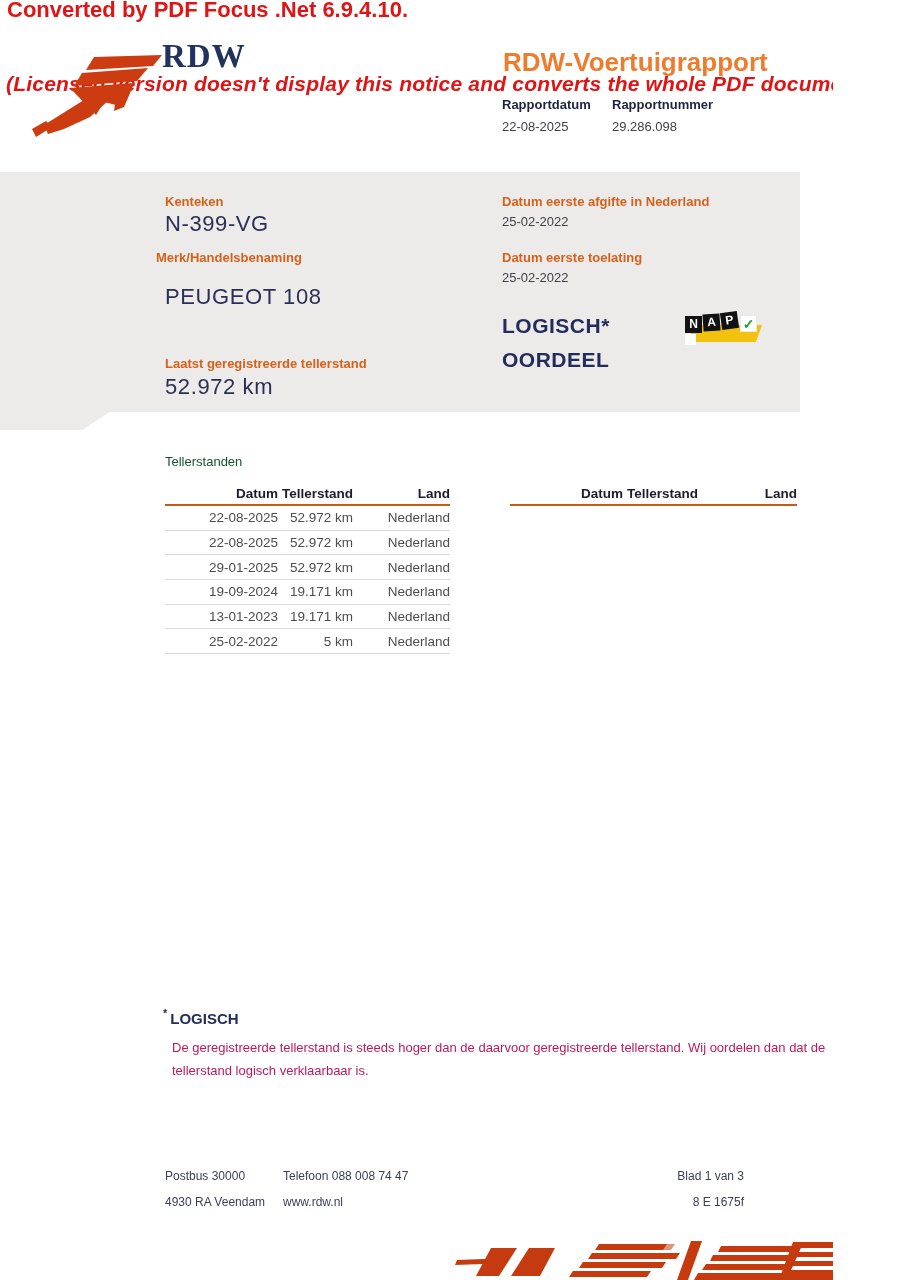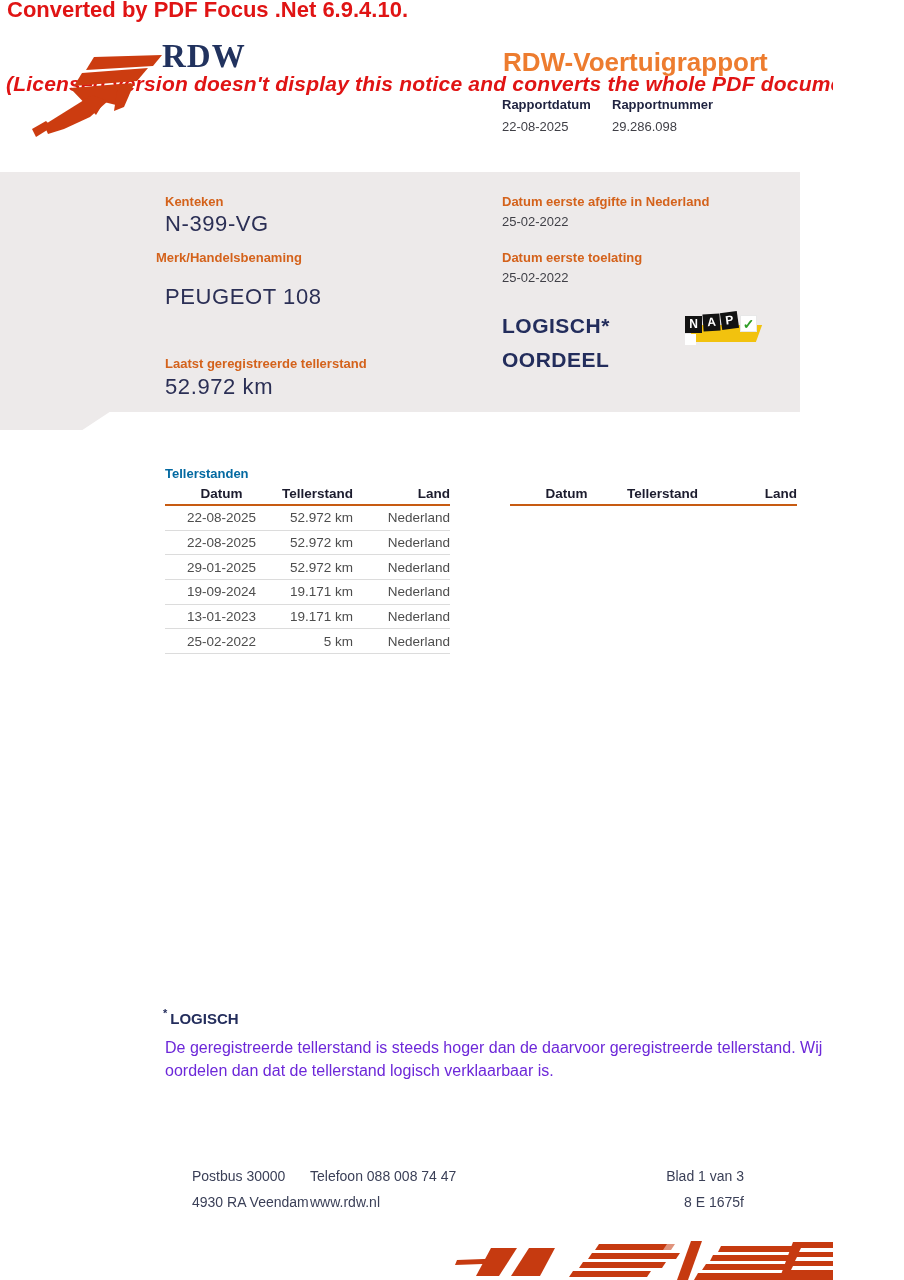--- a/index.html
+++ b/index.html
@@ -37,39 +37,39 @@
 
   
   .nap { left:683px; top:310px; width:82px; height:40px; }
   .nap .bar { position:absolute; left:8px; top:15px; width:68px; height:17px; background:#f2c20e; transform:skewX(-20deg); }
   .nap .tile { position:absolute; width:17px; height:17px; background:#121212; color:#ffffff;
                font-size:12px; font-weight:700; text-align:center; line-height:17px; }
   .nap .tile.check { background:#ffffff; color:#2f9e27; font-size:14px; line-height:16px; border:1px solid #e8e8e8; }
   .nap .whitechip { position:absolute; left:2px; top:24px; width:11px; height:11px; background:#ffffff; }
 
   
-  .section-title { left:165px; top:466px; font-size:13px; font-weight:700; color:#0369a1; }
+  .section-title { left:165px; top:454px; font-size:13px; font-weight:400; color:#14532d; }
   .km-table { width:285px; }
   .km-table .hrow { display:flex; border-bottom:2px solid #c75b12; padding-bottom:3px; }
   .km-table .hrow span { font-size:13.5px; font-weight:700; color:#1c1c2e; }
   .km-table .row { display:flex; border-bottom:1px solid #dcdcdc; height:24.7px; align-items:center; }
   .km-table .row span { font-size:13.5px; color:#4d4d4d; }
-  .c1 { width:113px; text-align:center; }
+  .c1 { width:113px; text-align:right; }
   .c2 { width:75px;  text-align:right; }
   .c3 { flex:1;      text-align:right; }
   .tbl-left  { left:165px; top:486px; }
   .tbl-right { left:510px; top:486px; width:287px; }
 
   
   .fn-head { left:163px; top:1008px; font-size:15px; font-weight:700; color:#232d5c; }
   .fn-head sup { font-size:11px; position:relative; top:-1px; margin-right:3px; }
-  .fn-body { left:165px; top:1036px; width:700px; font-size:16px; line-height:23px; color:#6d28d9; }
-
-  
-  .foot { font-size:14px; color:#3a3f57; line-height:26px;margin-left:27px; }
+  .fn-body { left:172px; top:1036px; width:700px; font-size:13px; line-height:23px; color:#be185d; }
+
+  
+  .foot { font-size:12px; color:#3a3f57; line-height:26px; }
   .foot-addr { left:165px; top:1163px; }
   .foot-tel  { left:283px; top:1163px; }
   .foot-page { right:89px; top:1163px; text-align:right; }
 
   .speed-graphic { right:0; bottom:0; width:384px; height:44px; }
 </style>
 </head>
 <body>
 
 <div class="page">

